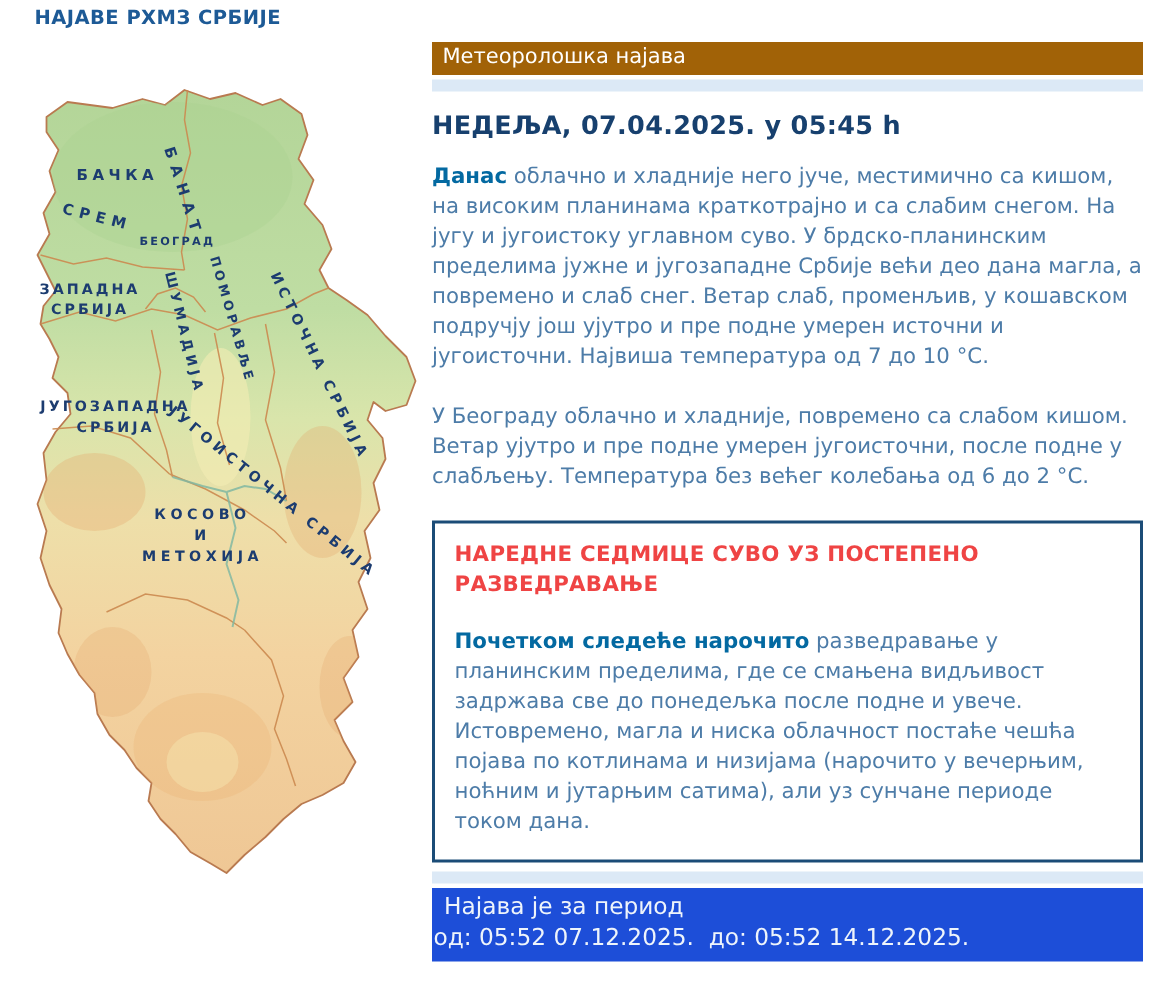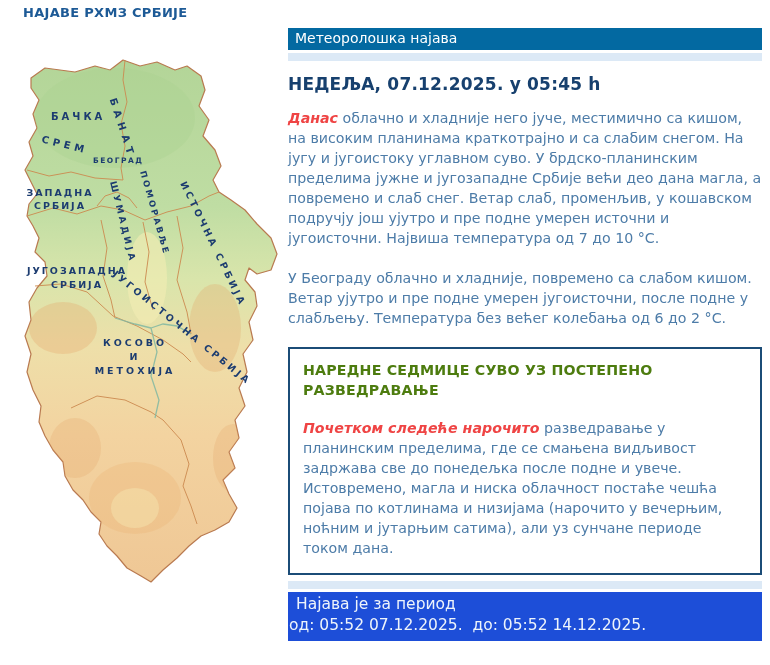--- a/index.html
+++ b/index.html
@@ -11,37 +11,37 @@
   .site-title{
     position:absolute;top:5px;left:23px;
     font-size:13px;font-weight:bold;color:#1d5a96;letter-spacing:.3px;
   }
   .map-wrap{position:absolute;left:4px;top:28px;width:282px;height:570px;}
   .map-wrap svg{display:block;}
   .map-label{font-weight:bold;fill:#1c3c70;}
 
   .content{position:absolute;left:288px;top:28px;width:474px;}
   .bar-header{
-    background:#0369a1;color:#ffffff;
+    background:#a16207;color:#ffffff;
     font-size:14px;padding:2px 7px 4px;line-height:16px;
   }
   .stripe{height:8px;background:#dce9f6;margin-top:3px;}
   .date-heading{
     margin-top:13px;font-size:17px;font-weight:bold;color:#17406e;letter-spacing:.2px;
   }
   .para{
     margin-top:14px;font-size:14.2px;line-height:20px;color:#4d7ca8;
   }
-  .para .lead{font-weight:bold;color:#ef4444;font-style:italic;}
+  .para .lead{font-weight:bold;color:#0369a1;}
   .para.belgrade{margin-top:20px;}
   .outlook-box{
     margin-top:19px;border:2px solid #1b4c77;padding:11px 13px 13px;
   }
   .outlook-heading{
-    font-size:14.2px;font-weight:bold;color:#4d7c0f;line-height:20px;letter-spacing:.2px;
+    font-size:14.2px;font-weight:bold;color:#ef4444;line-height:20px;letter-spacing:.2px;
   }
   .outlook-box .para{margin-top:18px;margin-bottom:2px;}
   .stripe.bottom{margin-top:6px;}
   .footer-bar{
     margin-top:3px;background:#1d4ed8;color:#eef4fb;
     font-size:15.5px;line-height:21px;padding:2px 0 5px;
   }
   .footer-line1{padding-left:8px;}
   .footer-line2{padding-left:1px;white-space:pre-wrap;}
 </style>
@@ -134,21 +134,21 @@
       <text class="map-label" x="130" y="332" font-size="9.5" letter-spacing="3" text-anchor="middle">И</text>
       <text class="map-label" x="130" y="346" font-size="9.5" letter-spacing="3" text-anchor="middle">МЕТОХИЈА</text>
     </g>
   </svg>
 </div>
 
 <div class="content">
   <div class="bar-header">Метеоролошка најава</div>
   <div class="stripe"></div>
 
-  <div class="date-heading">НЕДЕЉА, 07.12.2025. у 05:45 h</div>
+  <div class="date-heading">НЕДЕЉА, 07.04.2025. у 05:45 h</div>
 
   <div class="para"><span class="lead">Данас</span><span> облачно и хладније него јуче, местимично са кишом, на високим планинама краткотрајно и са слабим снегом. На југу и југоистоку углавном суво. У брдско-планинским пределима јужне и југозападне Србије већи део дана магла, а повремено и слаб снег. Ветар слаб, променљив, у кошавском подручју још ујутро и пре подне умерен источни и југоисточни. Највиша температура од 7 до 10 °C.</span></div>
 
   <div class="para belgrade">У Београду облачно и хладније, повремено са слабом кишом. Ветар ујутро и пре подне умерен југоисточни, после подне у слабљењу. Температура без већег колебања од 6 до 2 °C.</div>
 
   <div class="outlook-box">
     <div class="outlook-heading">НАРЕДНЕ СЕДМИЦЕ СУВО УЗ ПОСТЕПЕНО РАЗВЕДРАВАЊЕ</div>
     <div class="para"><span class="lead">Почетком следеће нарочито</span><span> разведравање у планинским пределима, где се смањена видљивост задржава све до понедељка после подне и увече. Истовремено, магла и ниска облачност постаће чешћа појава по котлинама и низијама (нарочито у вечерњим, ноћним и јутарњим сатима), али уз сунчане периоде током дана.</span></div>
   </div>
 

